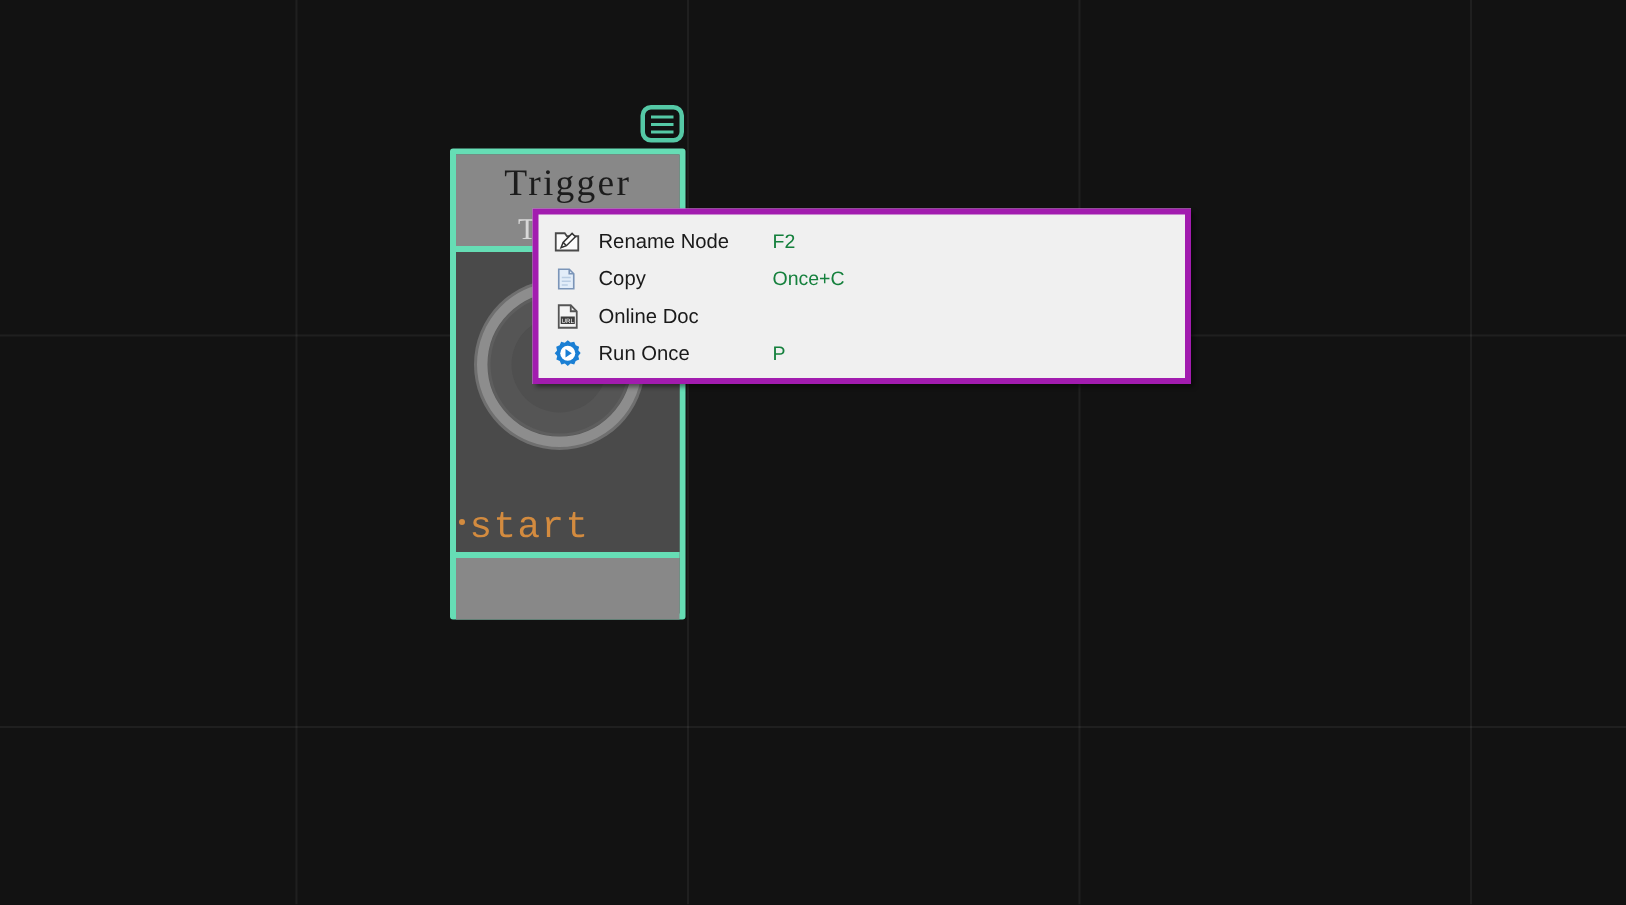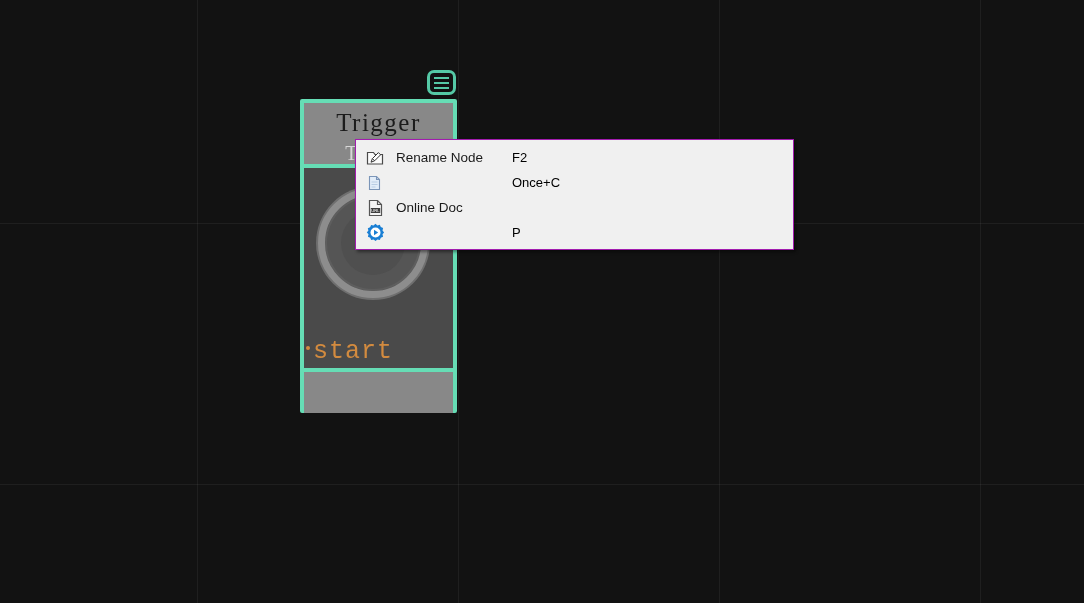--- a/index.html
+++ b/index.html
@@ -158,21 +158,21 @@
     background: #55c9a6;
   }
 
   
   #context-menu {
     position: absolute;
     left: 355px;
     top: 139px;
     width: 439px;
     background: #f0f0f0;
-    border: 1px solid #a21caf;
+    border: 4px solid #a21caf;
     box-sizing: border-box;
     box-shadow: 2px 2px 3px rgba(0,0,0,0.45);
     padding: 5px 0 4px 0;
     font-family: "Liberation Sans", sans-serif;
   }
   .menu-item {
     position: relative;
     height: 25px;
     display: flex;
     align-items: center;
@@ -190,21 +190,21 @@
   }
   .menu-label {
     font-size: 13.5px;
     color: #1a1a1a;
     flex: 1 1 auto;
   }
   .menu-shortcut {
     position: absolute;
     left: 156px;
     font-size: 13px;
-    color: #000000;
+    color: #15803d;
   }
 </style>
 </head>
 <body>
 
 <div id="canvas">
 
   <div class="grid"></div>
 
   <div id="node">
@@ -248,20 +248,21 @@
 
 
     <div class="menu-item">
       <span class="menu-icon">
         <svg width="17" height="18" viewBox="0 0 17 18">
           <path d="M2.5 2.5h7l3 3v10h-10z" fill="#e2edf9" stroke="#7b95b8" stroke-width="1.1"></path>
           <path d="M9.5 2.5v3h3" fill="none" stroke="#7b95b8" stroke-width="1.1"></path>
           <path d="M4.5 8h6M4.5 10.5h6M4.5 13h4" stroke="#b9cde4" stroke-width="1"></path>
         </svg>
       </span>
+      <span class="menu-label">Copy</span>
       <span class="menu-shortcut">Once+C</span>
     </div>
 
 
     <div class="menu-item">
       <span class="menu-icon">
         <svg width="17" height="18" viewBox="0 0 17 18">
           <path d="M2.5 1.5h8l4 4v11h-12z" fill="#f4f4f4" stroke="#555" stroke-width="1.2"></path>
           <path d="M10.5 1.5v4h4" fill="none" stroke="#555" stroke-width="1.2"></path>
           <rect x="3.8" y="9" width="9.4" height="5" fill="#3d3d3d"></rect>
@@ -273,17 +274,18 @@
     </div>
 
     <div class="menu-item">
       <span class="menu-icon">
         <svg width="19" height="19" viewBox="0 0 19 19">
           <path d="M9.5 0.8l1.9 1.6 2.4-0.6 1 2.3 2.3 1-0.6 2.4 1.6 1.9-1.6 1.9 0.6 2.4-2.3 1-1 2.3-2.4-0.6-1.9 1.6-1.9-1.6-2.4 0.6-1-2.3-2.3-1 0.6-2.4L0.8 9.5l1.6-1.9-0.6-2.4 2.3-1 1-2.3 2.4 0.6z" fill="#1a7fd4"></path>
           <circle cx="9.5" cy="9.5" r="5" fill="#ffffff"></circle>
           <path d="M8 6.7l4.2 2.8L8 12.3z" fill="#1a7fd4"></path>
         </svg>
       </span>
+      <span class="menu-label">Run Once</span>
       <span class="menu-shortcut">P</span>
     </div>
 
   </div>
 </div>
 
 </body></html>

